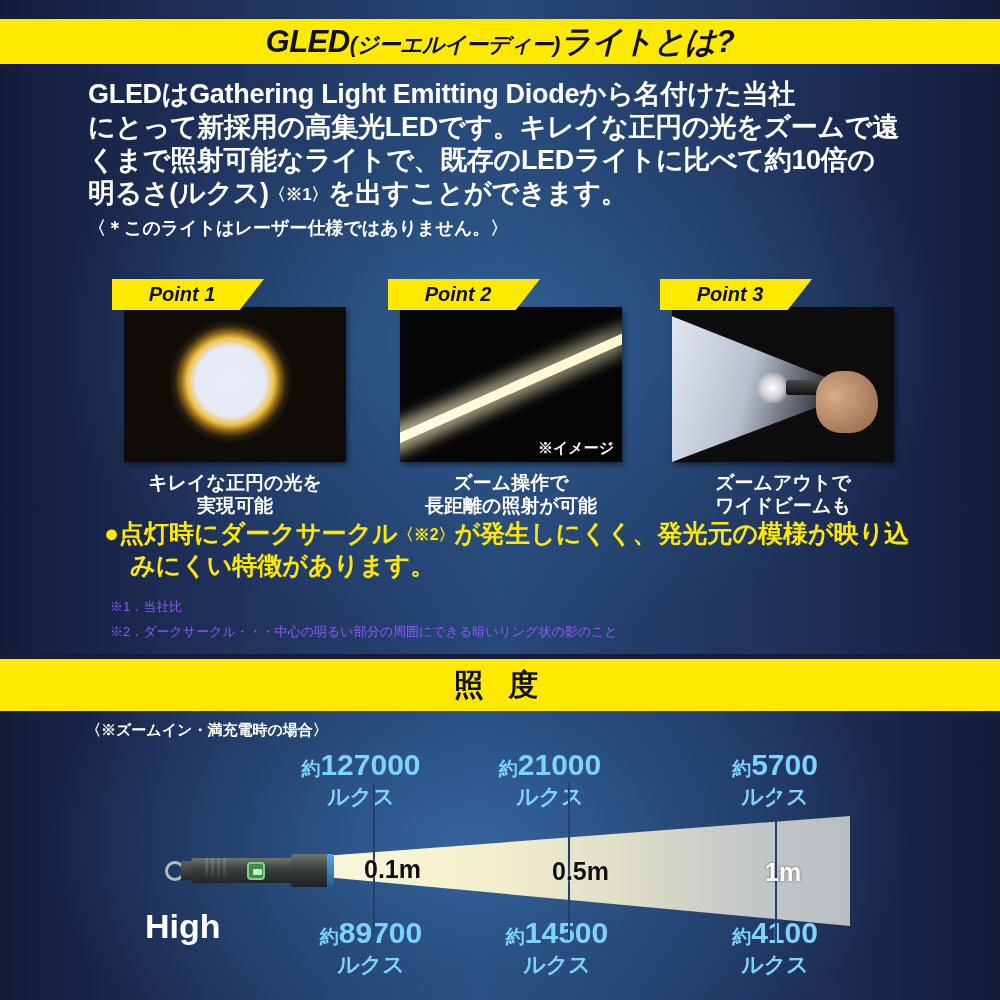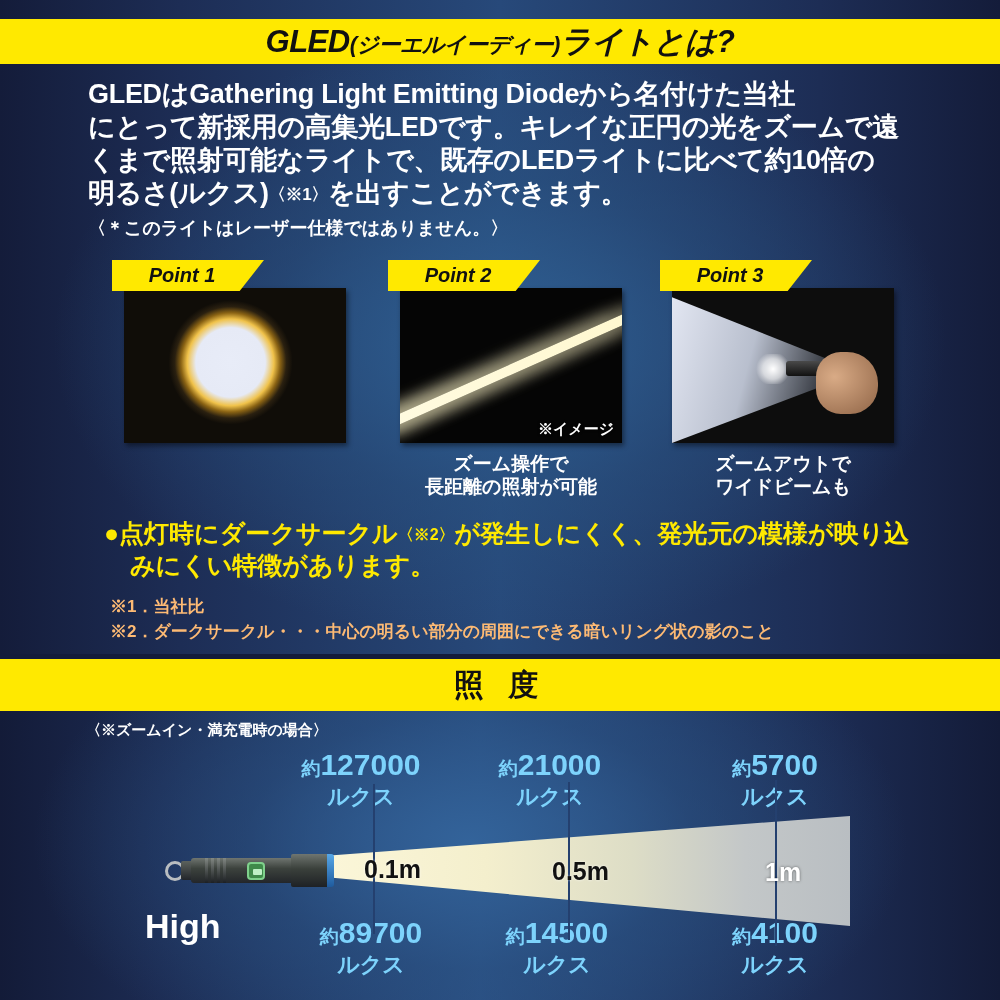--- a/index.html
+++ b/index.html
@@ -45,21 +45,21 @@
     color:#fff; font-size:27px; line-height:33px; font-weight:bold;
     letter-spacing:-0.3px;
   }
   #intro .sup { font-size:17px; vertical-align:2px; }
   #laser-note {
     position:absolute; left:88px; top:216px;
     color:#fff; font-size:18px; font-weight:bold;
   }
 
   
-  .point-card { position:absolute; top:260px; width:246px; }
+  .point-card { position:absolute; top:279px; width:246px; }
   #point-card-1 { left:112px; }
   #point-card-2 { left:388px; }
   #point-card-3 { left:660px; }
   .ribbon {
     position:relative; height:31px; width:152px;
     background:#ffe900; z-index:3;
     clip-path:polygon(0 0, 100% 0, 84% 100%, 0 100%);
     display:flex; align-items:center; justify-content:center;
     box-shadow:2px 2px 3px rgba(0,0,0,.4);
   }
@@ -124,21 +124,21 @@
   #dark-circle-note {
     position:absolute; left:104px; top:518px; width:840px;
     color:#ffe900; font-size:25px; font-weight:bold; line-height:31px;
   }
   #dark-circle-note .sup { font-size:16px; vertical-align:2px; }
   #dark-circle-note .cont { padding-left:26px; display:block; }
 
   
   #footnotes {
     position:absolute; left:110px; top:594px;
-    color:#fdba74; font-size:17px; line-height:25px; font-weight:bold;
+    color:#8b5cf6; font-size:13px; line-height:25px; font-weight:normal;
   }
 
   
   #chart { position:absolute; left:0; top:711px; width:1000px; height:289px; }
   #zoom-note {
     position:absolute; left:86px; top:10px; color:#fff;
     font-size:15px; font-weight:bold;
   }
   .lux-block {
     position:absolute; text-align:center; color:#7dd3fc;
@@ -237,20 +237,24 @@
   <div><span>明るさ(ルクス)</span><span class="sup">〈※1〉</span><span>を出すことができます。</span></div>
 </div>
 
 <div id="laser-note">〈＊このライトはレーザー仕様ではありません。〉</div>
 
 <div class="point-card" id="point-card-1">
   <div class="ribbon">
     <span class="ribbon-text">Point 1</span>
   </div>
   <div class="photo" id="photo-1"></div>
+  <div class="caption">
+    <span>キレイな正円の光を</span><br>
+    <span>実現可能</span>
+  </div>
 </div>
 
 <div class="point-card" id="point-card-2">
   <div class="ribbon">
     <span class="ribbon-text">Point 2</span>
   </div>
   <div class="photo" id="photo-2">
     <div id="beam-glow"></div>
     <div id="beam-line"></div>
     <div id="image-note">※イメージ</div>

